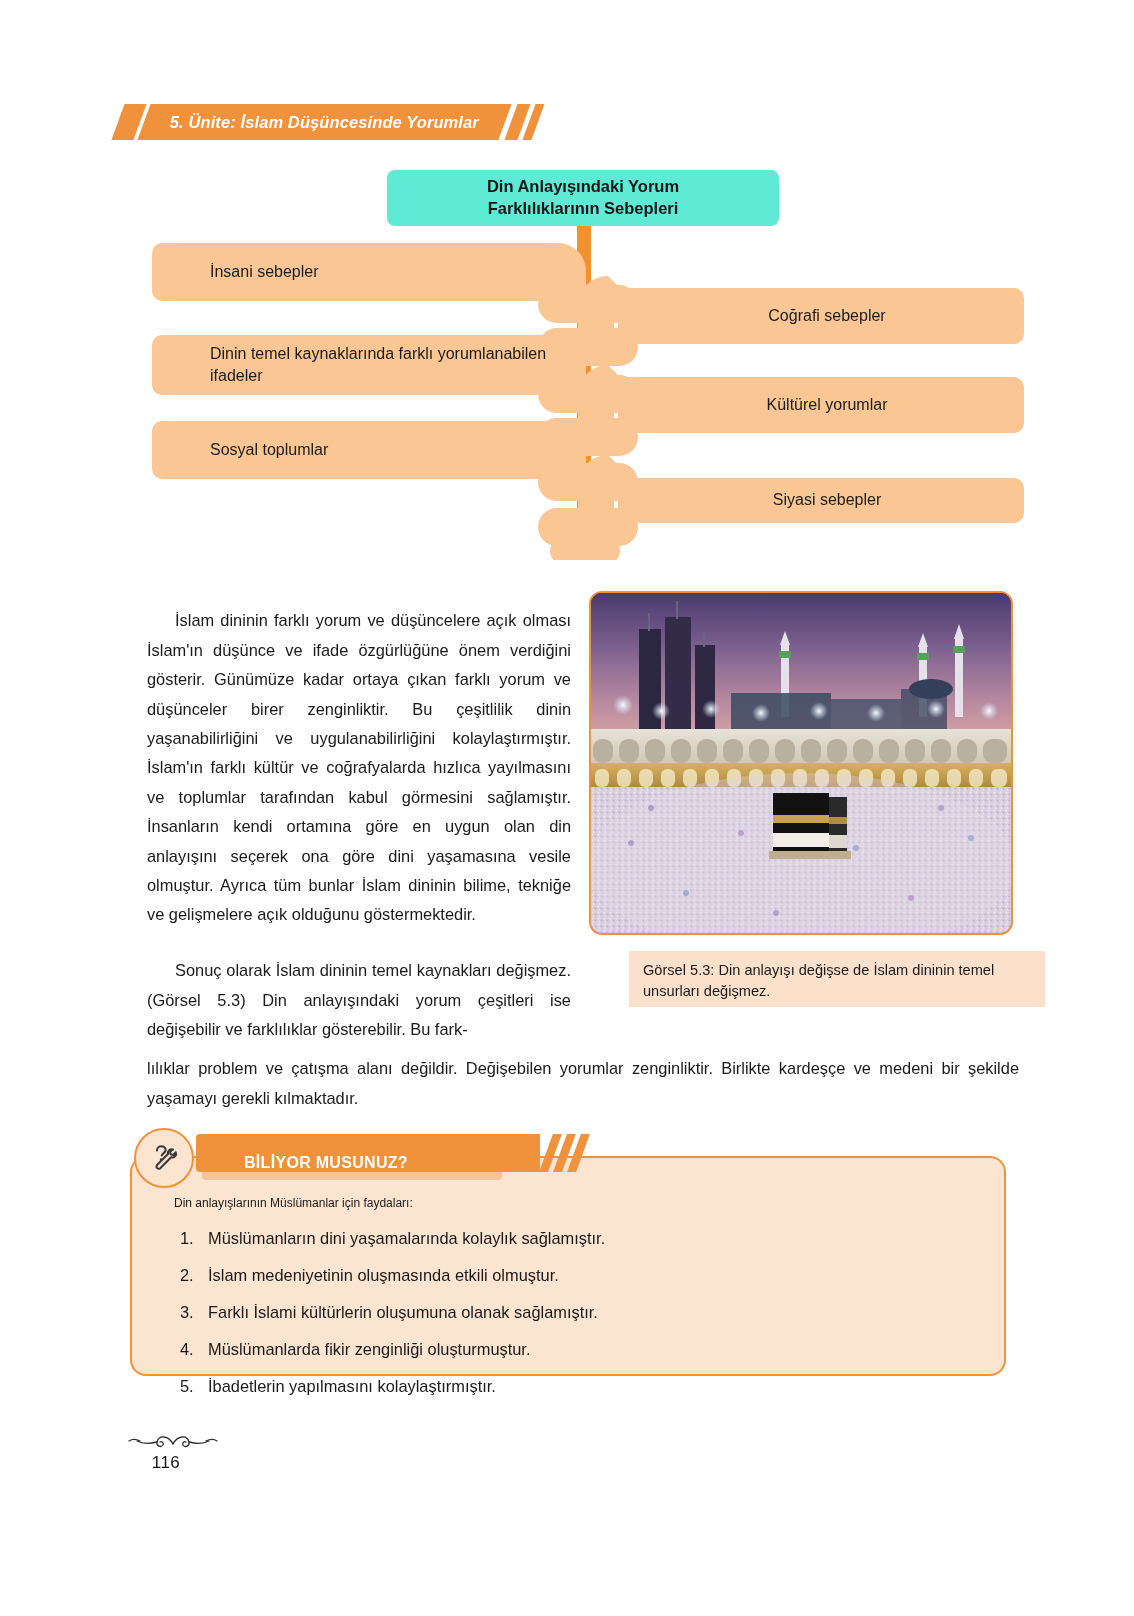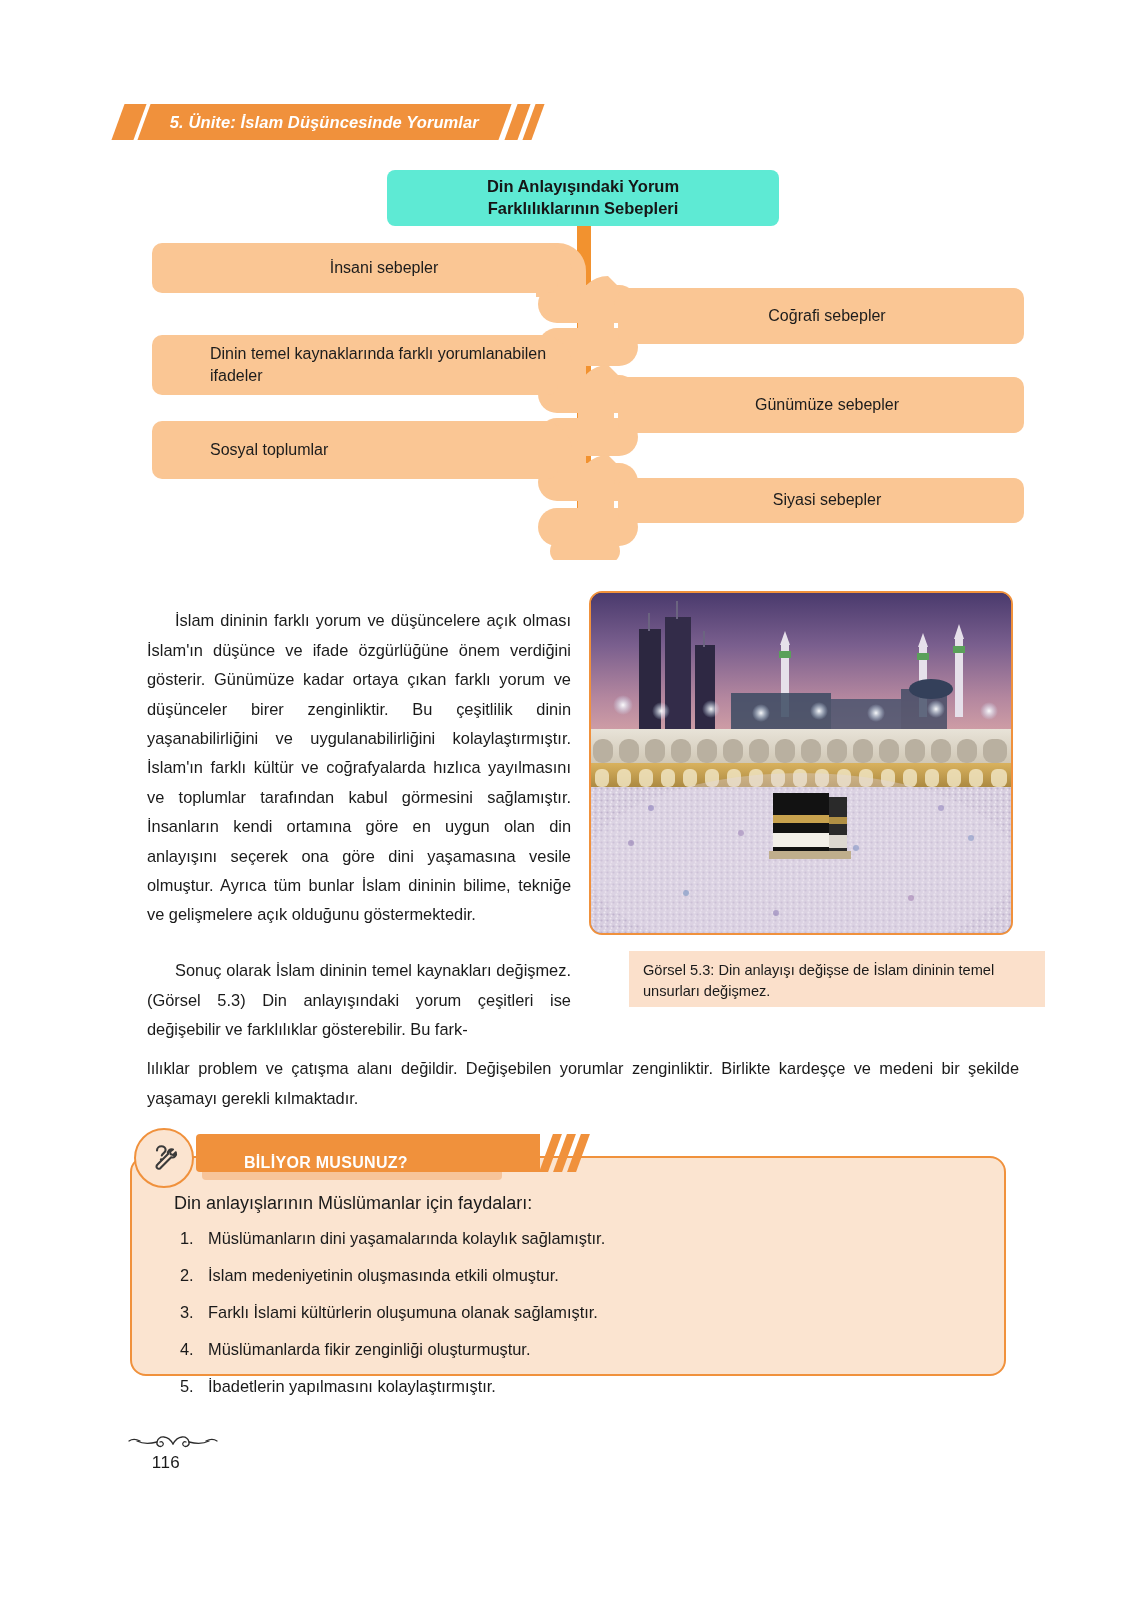--- a/index.html
+++ b/index.html
@@ -100,21 +100,21 @@
   }
   .node .txt {
     font-size: 16px;
     line-height: 1.4;
     color: #1c1c1c;
   }
   .node.left  { padding-left: 58px; }
   .node.right { padding-left: 0; justify-content: center; }
   .node.right .txt { transform: translateX(6px); }
 
-  .node.l1 { left: 2px;   top: 83px;  width: 406px; height: 50px; justify-content: center; }
+  .node.l1 { left: 2px;   top: 83px;  width: 406px; height: 58px; }
   .node.l2 { left: 2px;   top: 175px; width: 406px; height: 60px; }
   .node.l3 { left: 2px;   top: 261px; width: 406px; height: 58px; }
 
   .node.r1 { left: 468px; top: 128px; width: 406px; height: 56px; }
   .node.r2 { left: 468px; top: 217px; width: 406px; height: 56px; }
   .node.r3 { left: 468px; top: 318px; width: 406px; height: 45px; }
 
   
   .para {
     position: absolute;
@@ -248,21 +248,21 @@
   }
   .know-icon svg { width: 36px; height: 36px; display:block; }
 
   .know-content {
     position: absolute;
     left: 44px;
     top: 62px;
     width: 800px;
   }
   .know-lead {
-    font-size: 18px;
+    font-size: 12px;
     line-height: 26px;
     color: #1a1a1a;
     margin-bottom: 9px;
   }
   .know-list { list-style: none; margin: 0; padding: 0; }
   .know-list li {
     display: flex;
     font-size: 16.4px;
     line-height: 26px;
     color: #1a1a1a;
@@ -346,21 +346,21 @@
     <span class="txt">Dinin temel kaynaklarında farklı yorumlanabilen ifadeler</span>
   </div>
   <div class="node left l3">
     <span class="txt">Sosyal toplumlar</span>
   </div>
 
   <div class="node right r1">
     <span class="txt">Coğrafi sebepler</span>
   </div>
   <div class="node right r2">
-    <span class="txt">Günümüze sebepler</span>
+    <span class="txt">Kültürel yorumlar</span>
   </div>
   <div class="node right r3">
     <span class="txt">Siyasi sebepler</span>
   </div>
 </div>
 
 <p class="para col-left p1"><span class="indent"></span><span>İslam dininin farklı yorum ve düşüncelere açık olması İslam'ın düşünce ve ifade özgürlüğüne önem verdiğini gösterir. Günümüze kadar ortaya çıkan farklı yorum ve düşünceler birer zenginliktir. Bu çeşitlilik dinin yaşanabilirliğini ve uygulanabilirliğini kolaylaştırmıştır. İslam'ın farklı kültür ve coğrafyalarda hızlıca yayılmasını ve toplumlar tarafından kabul görmesini sağlamıştır. İnsanların kendi ortamına göre en uygun olan din anlayışını seçerek ona göre dini yaşamasına vesile olmuştur. Ayrıca tüm bunlar İslam dininin bilime, tekniğe ve gelişmelere açık olduğunu göstermektedir.</span></p>
 
 <p class="para col-left p2"><span class="indent"></span><span>Sonuç olarak İslam dininin temel kaynakları değişmez. (Görsel 5.3) Din anlayışındaki yorum çeşitleri ise değişebilir ve farklılıklar gösterebilir. Bu fark-</span></p>
 

